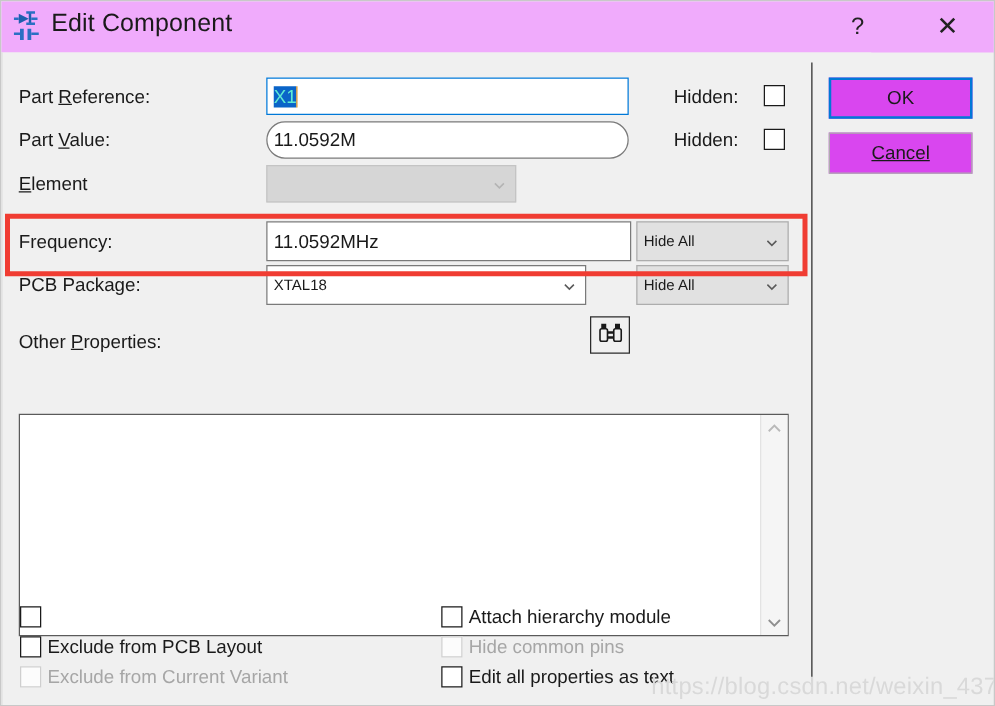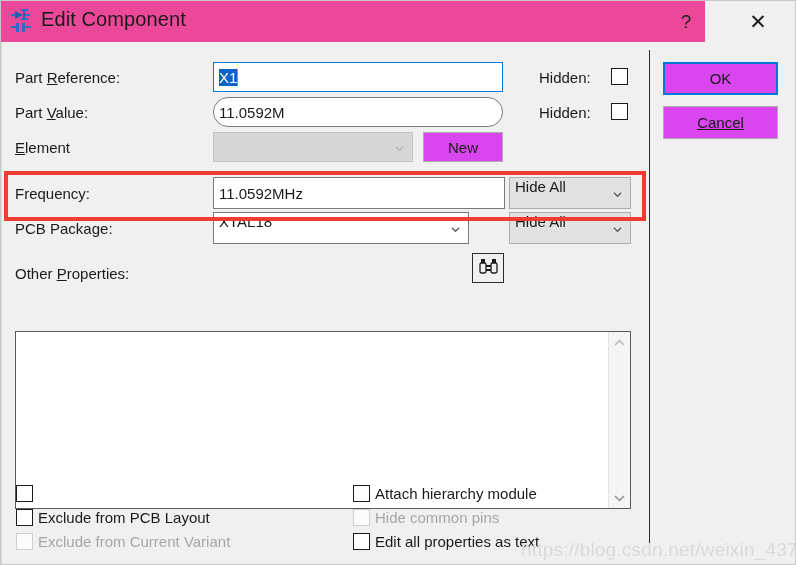--- a/index.html
+++ b/index.html
@@ -17,23 +17,23 @@
     background: #f0f0f0;
     overflow: hidden;
     box-sizing: border-box;
     border: 1px solid #c8c8c8;
   }
 
   
   #titlebar {
     position: absolute;
     left: 0; top: 0;
-    width: 704px;
+    width: 796px;
     height: 41px;
-    background: #ec4899;
+    background: #f0abfc;
     box-sizing: border-box;
   }
   #titlebar-icon {
     position: absolute;
     left: 10px; top: 7px;
     width: 24px; height: 26px;
   }
   #title-text {
     position: absolute;
     left: 40px; top: 7px;
@@ -100,38 +100,39 @@
     font-family: "Liberation Sans", sans-serif;
     padding: 0 5px;
     display: flex;
     align-items: center;
     overflow: hidden;
     white-space: nowrap;
   }
   .txtbox.focused { border: 1px solid #0078d7; }
   .sel {
     background: #0a64c8;
-    color: #ffffff;
+    color: #5eead4;
     padding: 0 0px;
   }
   .caret {
     display: inline-block;
     width: 1px;
     height: 17px;
     background: #d38c20;
     margin-left: 0px;
   }
 
   .combo {
     position: absolute;
     box-sizing: border-box;
     border: 1px solid #9a9a9a;
-    font-size: 15px;
-    color: #1a1a1a;
-    display: flex;
+    font-size: 12px;
+    color: #1a1a1a;
+    display: flex;
+    align-items: center;
     padding: 0 5px;
     overflow: hidden;
     white-space: nowrap;
   }
   .combo.enabled { background: #ffffff; border-color: #7a7a7a; }
   .combo.greyed  { background: #d6d6d6; border-color: #c4c4c4; color: #8f8f8f; }
   .combo.panelbg { background: #e1e1e1; border-color: #adadad; }
   .combo .chev {
     position: absolute;
     right: 8px; top: 50%;
@@ -285,21 +286,20 @@
         <span class="cbox"></span>
       </div>
 
     <div class="lbl" style="left:14px; top:97px;"><span></span><u>E</u><span>lement</span></div>
     <div class="combo greyed" style="left:212px; top:90px; width:200px; height:30px;">
       <span></span>
       <svg class="chev" viewBox="0 0 10 10">
           <path d="M1 3 L5 7 L9 3" stroke="#b4b4b4" stroke-width="1.4" fill="none"></path>
         </svg>
     </div>
-    <button class="btn" style="left:422px; top:90px; width:80px; height:30px;">New</button>
 
     <div class="lbl" style="left:14px; top:143px;">Frequency:</div>
     <div class="txtbox" style="left:212px; top:135px; width:292px; height:32px;">
         <span>11.0592MHz</span>
       </div>
     <div class="combo panelbg" style="left:508px; top:135px; width:122px; height:32px;">
       <span>Hide All</span>
       <svg class="chev" viewBox="0 0 10 10">
           <path d="M1 3 L5 7 L9 3" stroke="#5a5a5a" stroke-width="1.4" fill="none"></path>
         </svg>

